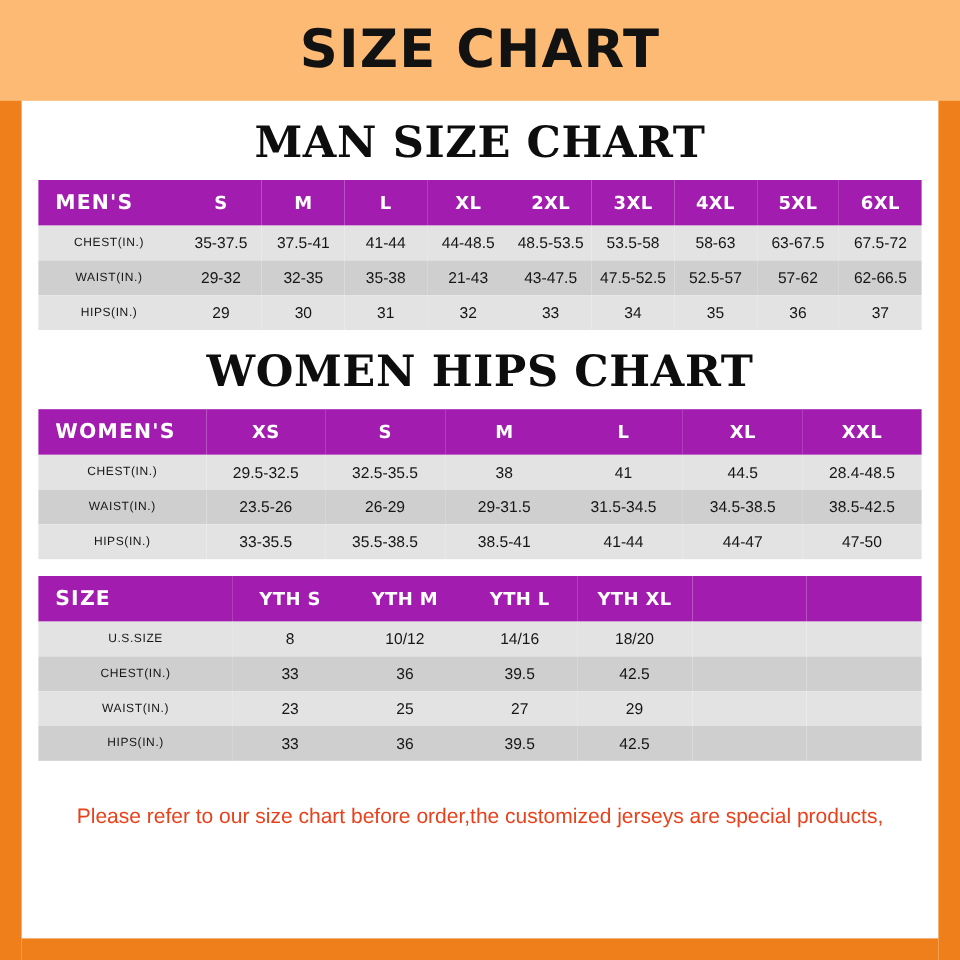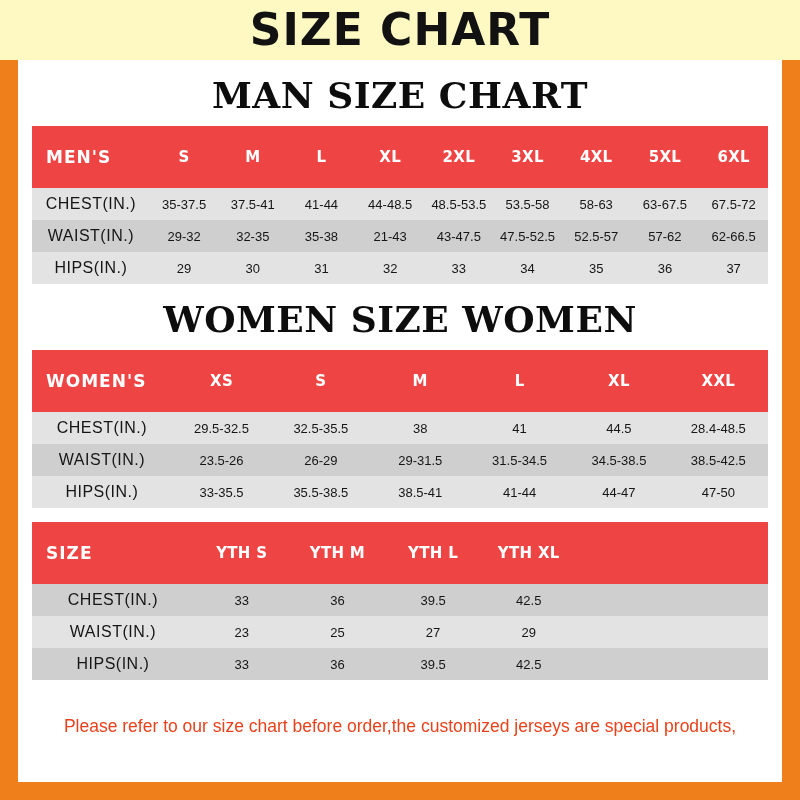--- a/index.html
+++ b/index.html
@@ -16,22 +16,22 @@
   #page {
     position: relative;
     width: 800px;
     height: 800px;
     background: #ffffff;
     box-sizing: border-box;
     border-left: 18px solid #ef7f1a;
     border-right: 18px solid #ef7f1a;
   }
   .header-band {
-    background: #fef9c3;
-    height: 60px;
+    background: #fdba74;
+    height: 84px;
     display: flex;
     align-items: center;
     justify-content: center;
     margin: 0 -18px;
   }
   .header-title {
     font-family: "DejaVu Sans", sans-serif;
     font-weight: bold;
     font-size: 44px;
     letter-spacing: 1px;
@@ -52,45 +52,45 @@
     color: #0d0d0d;
     letter-spacing: 0.5px;
     margin-bottom: 10px;
   }
   table.size-table {
     width: 100%;
     border-collapse: collapse;
     table-layout: fixed;
   }
   table.size-table thead th {
-    background: #ef4444;
+    background: #a21caf;
     color: #ffffff;
     font-family: "DejaVu Sans", sans-serif;
     font-size: 15px;
     font-weight: bold;
-    padding: 21px 2px;
+    padding: 9px 2px;
     text-align: center;
     letter-spacing: 0.3px;
   }
   table.size-table thead th.rowhead {
     text-align: left;
     padding-left: 14px;
     font-size: 17px;
     letter-spacing: 1px;
   }
   table.size-table tbody td {
     font-family: "Liberation Sans", sans-serif;
     font-size: 13px;
     color: #161616;
     text-align: center;
     padding: 7px 2px;
   }
   table.size-table tbody td.rowhead {
     text-align: center;
-    font-size: 16px;
+    font-size: 10px;
     letter-spacing: 0.5px;
   }
   table.size-table tbody tr.odd td {
     background: #e3e3e3;
   }
   table.size-table tbody tr.even td {
     background: #cfcfcf;
   }
   .men-table col.c0 { width: 16%; }
   .women-table col.c0 { width: 19%; }
@@ -189,21 +189,21 @@
             <td>34</td>
             <td>35</td>
             <td>36</td>
             <td>37</td>
           </tr>
         </tbody>
       </table>
     </div>
 
     <div class="section">
-      <div class="section-title">WOMEN SIZE WOMEN</div>
+      <div class="section-title">WOMEN HIPS CHART</div>
       <table class="size-table women-table">
         <colgroup>
           <col class="c0">
             <col>
             <col>
             <col>
             <col>
             <col>
             <col>
         </colgroup>
@@ -266,20 +266,29 @@
             <th class="rowhead">SIZE</th>
             <th>YTH S</th>
             <th>YTH M</th>
             <th>YTH L</th>
             <th>YTH XL</th>
             <th></th>
             <th></th>
           </tr>
         </thead>
         <tbody>
+          <tr class="odd">
+            <td class="rowhead">U.S.SIZE</td>
+            <td>8</td>
+            <td>10/12</td>
+            <td>14/16</td>
+            <td>18/20</td>
+            <td></td>
+            <td></td>
+          </tr>
           <tr class="even">
             <td class="rowhead">CHEST(IN.)</td>
             <td>33</td>
             <td>36</td>
             <td>39.5</td>
             <td>42.5</td>
             <td></td>
             <td></td>
           </tr>
           <tr class="odd">

